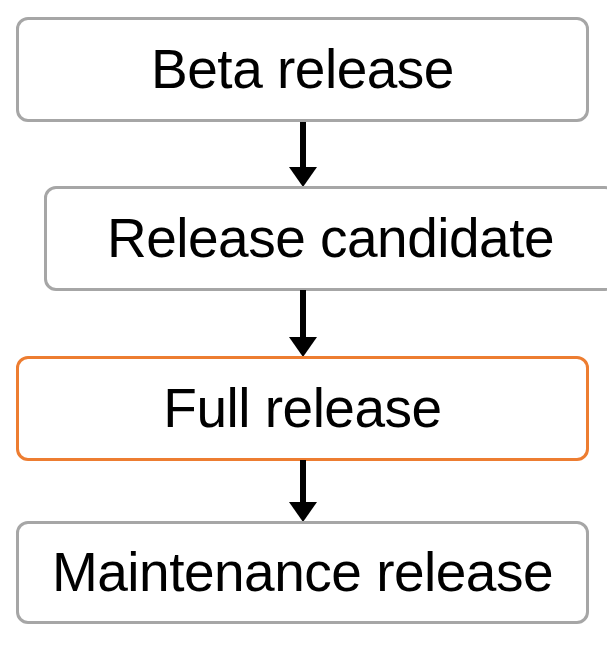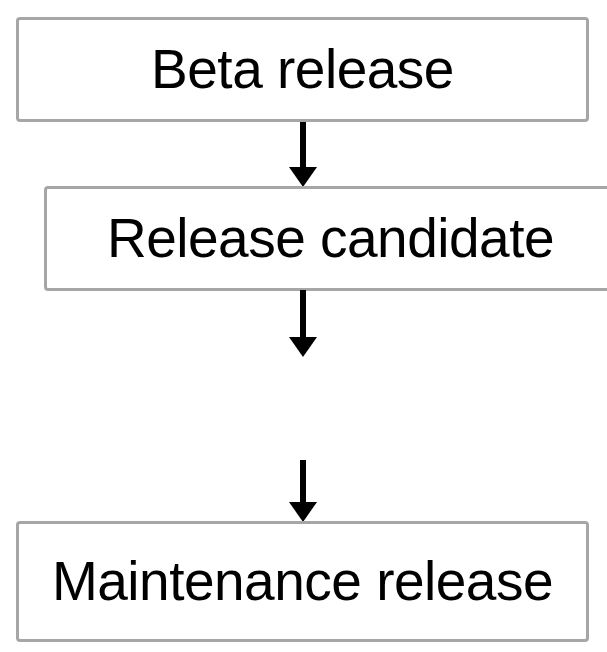--- a/index.html
+++ b/index.html
@@ -16,37 +16,37 @@
     overflow: hidden;
   }
   .node {
     position: absolute;
     left: 16px;
     width: 573px;
     height: 105px;
     box-sizing: border-box;
     background: var(--background, #ffffff);
     border: 3px solid var(--node-border, #a6a6a6);
-    border-radius: 4px;
+    border-radius: 12px;
     display: flex;
     align-items: center;
     justify-content: center;
     font-size: 55px;
     line-height: 1;
     color: var(--text, #000000);
     white-space: nowrap;
     letter-spacing: -0.5px;
   }
   .node.highlighted {
     border-color: var(--highlight-border, #ed7d31);
   }
   .node-1 { top: 17px; }
   .node-2 { top: 186px; margin-left: 28px; }
   .node-3 { top: 356px; }
-  .node-4 { top: 521px; height: 121px; }
+  .node-4 { top: 521px; height: 103px; }
 
   .arrow {
     position: absolute;
     left: 289px;
     width: 28px;
     display: flex;
     flex-direction: column;
     align-items: center;
   }
   .arrow-1 { top: 122px; height: 65px; }
@@ -82,20 +82,23 @@
 
   <div class="node node-2">
     <span>Release candidate</span>
   </div>
 
   <div class="arrow arrow-2">
     <div class="shaft"></div>
     <div class="head"></div>
   </div>
 
+  <div class="node node-3 highlighted">
+    <span>Full release</span>
+  </div>
 
   <div class="arrow arrow-3">
     <div class="shaft"></div>
     <div class="head"></div>
   </div>
 
   <div class="node node-4">
     <span>Maintenance release</span>
   </div>
 

